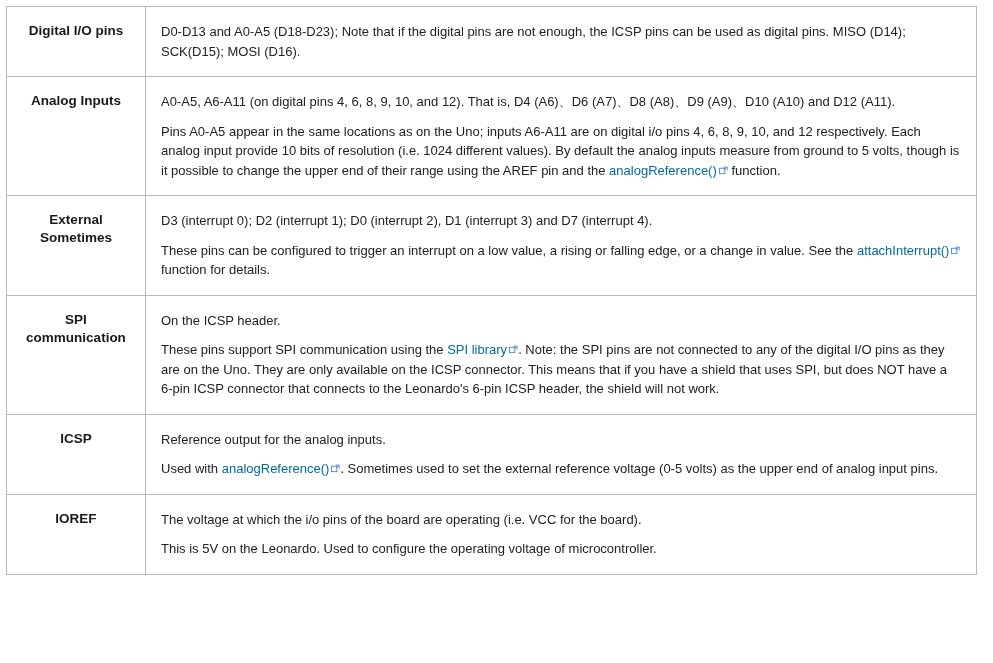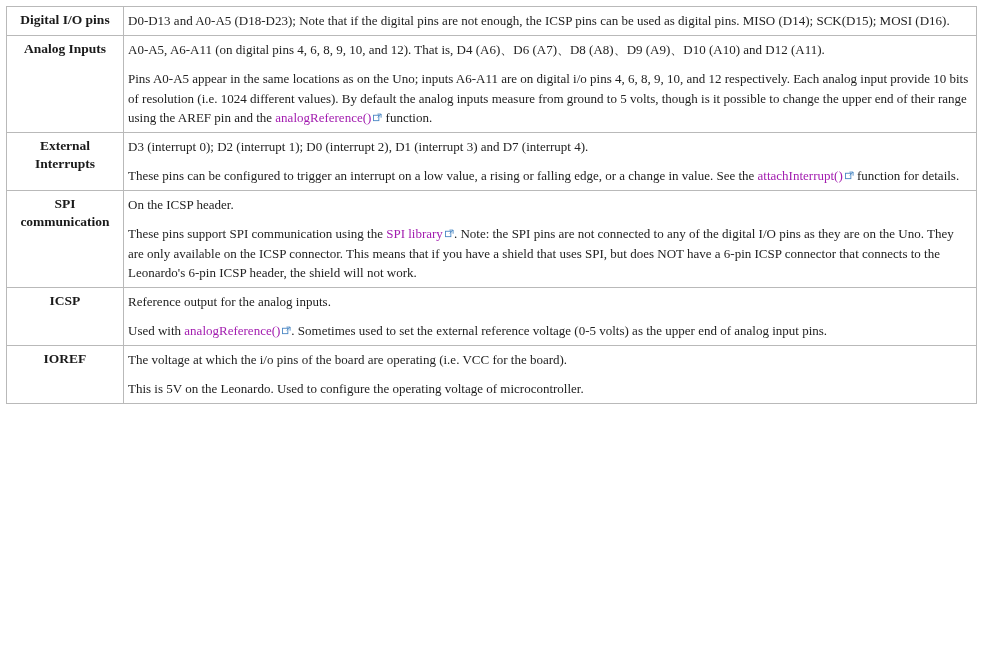--- a/index.html
+++ b/index.html
@@ -16,22 +16,21 @@
   }
   table.spec {
     border-collapse: collapse;
     width: 971px;
     margin: 6px 0 0 6px;
     table-layout: fixed;
   }
   table.spec td {
     border: 1px solid #b9b9b9;
     vertical-align: top;
-    padding: 4px;
-    font-family: Liberation Serif, serif;
+    padding: 15px;
   }
   td.label {
     width: 108px;
     text-align: center;
     vertical-align: middle;
     font-weight: bold;
     font-size: 13.5px;
     line-height: 18px;
     padding: 6px 4px;
     color: #1a1a1a;
@@ -42,21 +41,21 @@
     line-height: 19.5px;
     color: #222222;
   }
   td.content p {
     margin: 0 0 10px 0;
   }
   td.content p:last-child {
     margin-bottom: 0;
   }
   a.doclink {
-    color: #a21caf;
+    color: #0369a1;
     text-decoration: none;
   }
   .extlink-icon {
     display: inline-block;
     width: 9px;
     height: 9px;
     margin-left: 2px;
     position: relative;
     top: 0px;
     vertical-align: baseline;
@@ -79,21 +78,21 @@
         <td class="content">
           <p><span>A0-A5, A6-A11 (on digital pins 4, 6, 8, 9, 10, and 12). That is, D4 (A6)、D6 (A7)、D8 (A8)、D9 (A9)、D10 (A10) and D12 (A11).</span></p>
           <p><span>Pins A0-A5 appear in the same locations as on the Uno; inputs A6-A11 are on digital i/o pins 4, 6, 8, 9, 10, and 12 respectively. Each analog input provide 10 bits of resolution (i.e. 1024 different values). By default the analog inputs measure from ground to 5 volts, though is it possible to change the upper end of their range using the AREF pin and the </span><a class="doclink" href="#">analogReference()</a><span class="extlink-icon"><svg viewBox="0 0 10 10" width="9" height="9" xmlns="http://www.w3.org/2000/svg">
                 <rect x="0.5" y="2.5" width="6" height="6" fill="none" stroke="#4a87c4" stroke-width="1"></rect>
                 <path d="M5 1.2 H9 V5.2" fill="none" stroke="#4a87c4" stroke-width="1"></path>
                 <path d="M9 1.2 L5.3 4.9" fill="none" stroke="#4a87c4" stroke-width="1"></path>
               </svg></span><span> function.</span></p>
         </td>
       </tr>
       <tr>
-        <td class="label">External Interrupts</td>
+        <td class="label">External Sometimes</td>
         <td class="content">
           <p><span>D3 (interrupt 0); D2 (interrupt 1); D0 (interrupt 2), D1 (interrupt 3) and D7 (interrupt 4).</span></p>
           <p><span>These pins can be configured to trigger an interrupt on a low value, a rising or falling edge, or a change in value. See the </span><a class="doclink" href="#">attachInterrupt()</a><span class="extlink-icon"><svg viewBox="0 0 10 10" width="9" height="9" xmlns="http://www.w3.org/2000/svg">
                 <rect x="0.5" y="2.5" width="6" height="6" fill="none" stroke="#4a87c4" stroke-width="1"></rect>
                 <path d="M5 1.2 H9 V5.2" fill="none" stroke="#4a87c4" stroke-width="1"></path>
                 <path d="M9 1.2 L5.3 4.9" fill="none" stroke="#4a87c4" stroke-width="1"></path>
               </svg></span><span> function for details.</span></p>
         </td>
       </tr>
       <tr>

